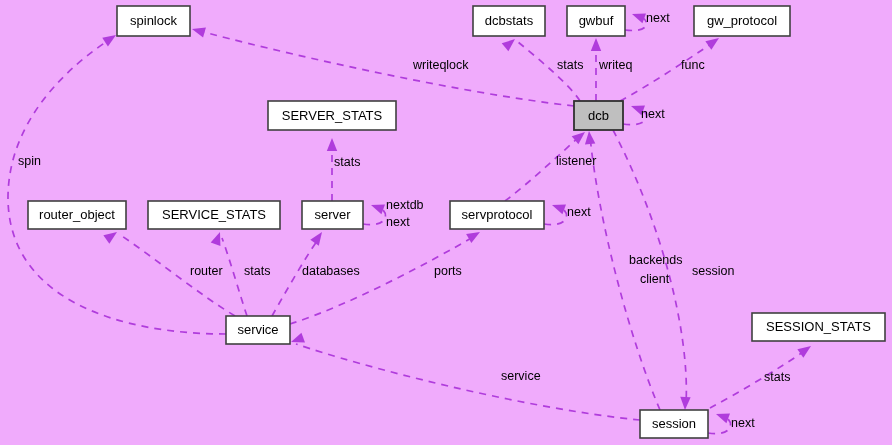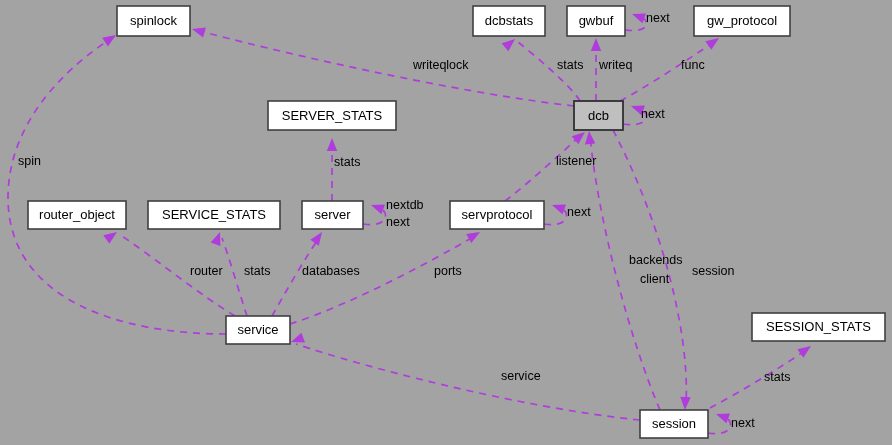--- a/index.html
+++ b/index.html
@@ -11,21 +11,21 @@
   body {
     font-family: "Liberation Sans", sans-serif;
     width: 892px;
     height: 445px;
     overflow: hidden;
   }
   #diagram-root {
     position: relative;
     width: 892px;
     height: 445px;
-    background: #a3a3a3;
+    background: #f0abfc;
   }
   svg#graph {
     display: block;
     width: 892px;
     height: 445px;
   }
   .node-box {
     fill: #ffffff;
     stroke: #404040;
     stroke-width: 1.6;

